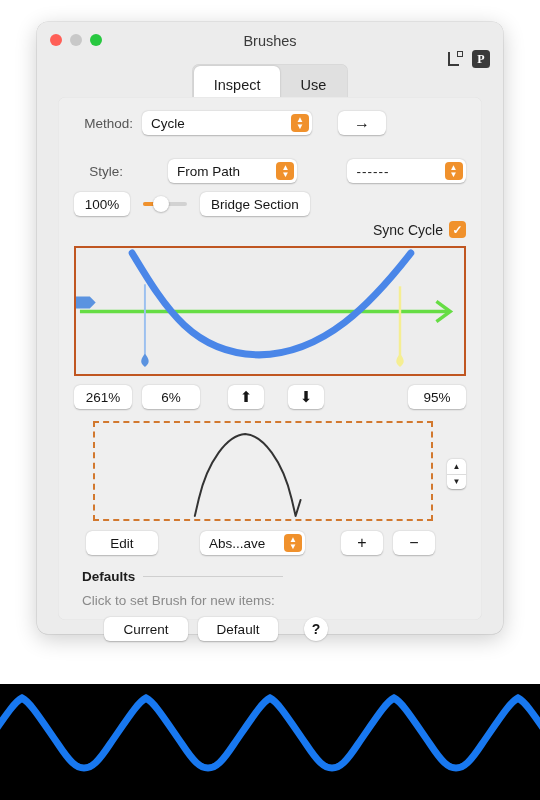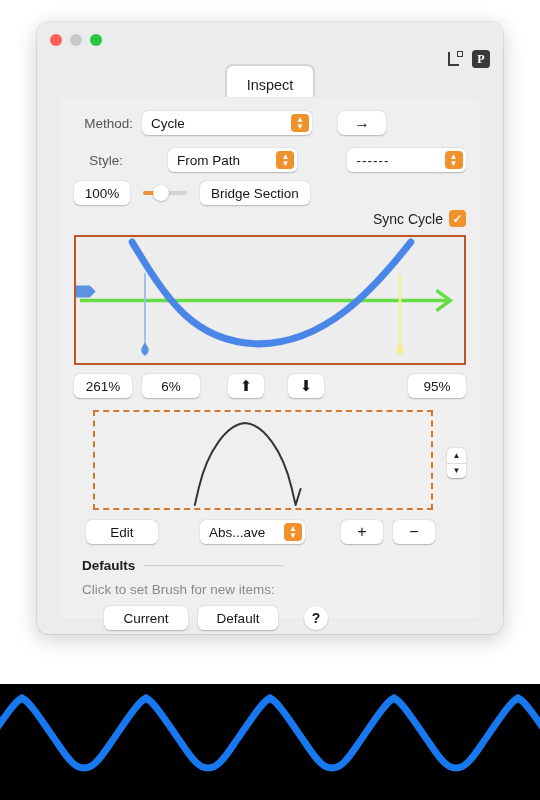--- a/index.html
+++ b/index.html
@@ -156,52 +156,54 @@
 <div id="root">
 
   <div class="window">
 
     <div class="titlebar">
       <div class="traffic">
         <div class="tl red"></div>
         <div class="tl yellow"></div>
         <div class="tl green"></div>
       </div>
+      <div class="win-title">Brushes</div>
     </div>
 
     <div class="tr-icons">
       <div class="icon-corner">
         <div class="v"></div>
           <div class="h"></div>
           <div class="sq"></div>
       </div>
       <div class="icon-p">P</div>
     </div>
 
     <div class="tabs-row">
       <div class="tabs">
         <div class="tab active">Inspect</div>
+        <div class="tab">Use</div>
       </div>
     </div>
 
     <div class="panel">
 
       <div class="row">
         <div class="label" style="width:68px;text-align:right;padding-right:9px;">Method:</div>
         <div class="popup" style="width:170px;">
           <span>Cycle</span>
           <span class="arrows">
             <span>▲</span>
               <span>▼</span>
           </span>
         </div>
         <div class="btn" style="width:48px;margin-left:26px;font-size:16px;font-weight:700;">→</div>
       </div>
 
-      <div class="row" style="margin-top:13px;gap:36px;">
+      <div class="row" style="margin-top:24px;gap:36px;">
         <div class="label" style="width:68px;text-align:right;padding-right:9px;">Style:</div>
         <div class="popup" style="width:148px;text-align:right;">
           <span>From Path</span>
           <span class="arrows">
             <span>▲</span>
               <span>▼</span>
           </span>
         </div>
         <div class="popup" style="width:135px;margin-left:14px;letter-spacing:1px;">
           <span>------</span>

